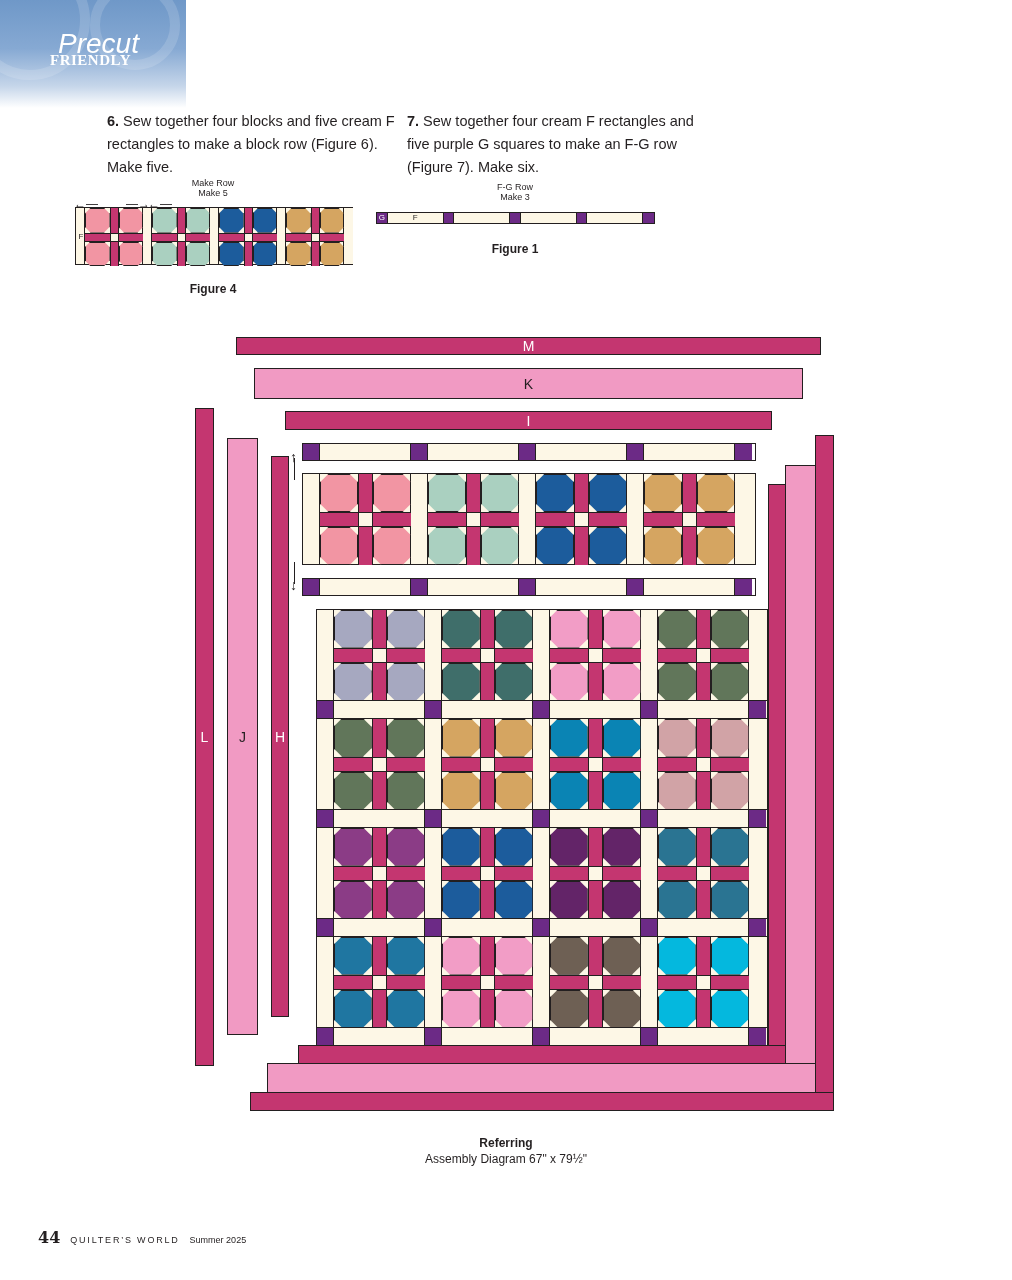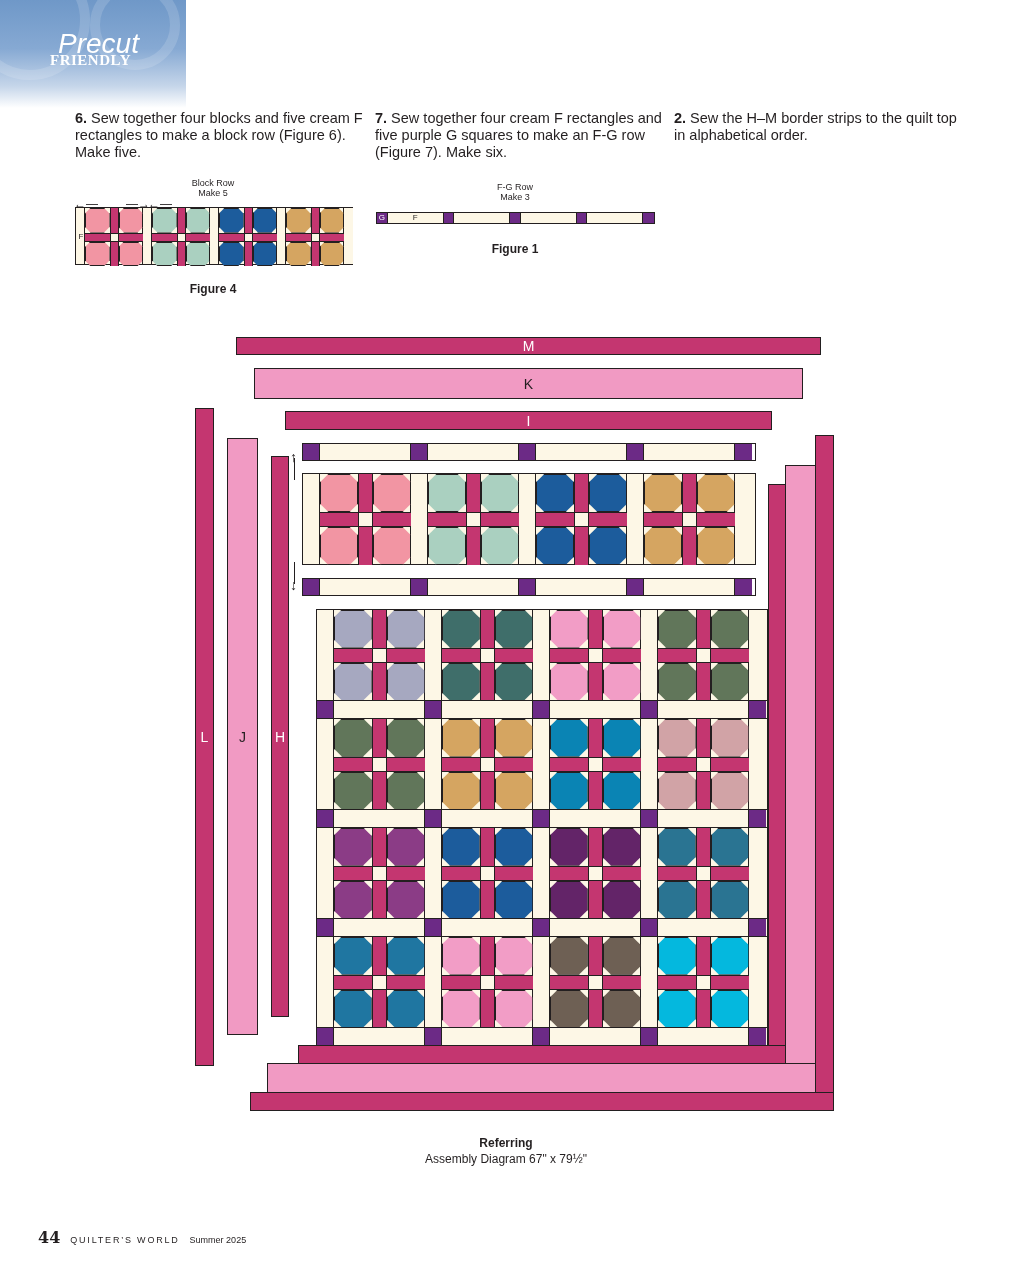--- a/index.html
+++ b/index.html
@@ -1,21 +1,21 @@
 <!DOCTYPE html>
 <html><head>
 <meta charset="utf-8">
 <style>
   * { box-sizing: border-box; margin: 0; padding: 0; }
   body { width: 1012px; height: 1280px; background: #ffffff; position: relative; overflow: hidden; font-family: "Liberation Sans", sans-serif; color: #231f20; }
   .header-badge { position: absolute; left: 0; top: 0; width: 186px; height: 108px; background: linear-gradient(180deg, #6f98c8 0%, #86a9d3 45%, #c6d6ea 80%, #ffffff 100%); overflow: hidden; }
   .header-badge .swirl { position: absolute; border: 10px solid rgba(255,255,255,0.15); border-radius: 50%; }
   .precut { position: absolute; left: 58px; top: 28px; color: #fff; font-family: Liberation Sans, sans-serif; font-style: italic; font-size: 28px; }
   .friendly { position: absolute; left: 50px; top: 52px; color: #fff; font-family: "Liberation Serif", serif; font-weight: bold; font-size: 15px; letter-spacing: 0.5px; }
-  .col { position: absolute; font-size: 14.5px; line-height: 17px; }
+  .col { position: absolute; font-size: 14.5px; line-height: 23px; margin-left: 32px; }
   .col b { font-weight: bold; }
   .section-heading { color: #e2437c; font-weight: bold; letter-spacing: 2px; font-size: 13.5px; }
   .qw { color: #e0202e; font-weight: bold; }
   .fig-caption { position: absolute; font-weight: bold; font-size: 12px; text-align: center; }
   .tiny-label { position: absolute; font-size: 9px; text-align: center; line-height: 10px; color: #231f20; }
   .strip { position: absolute; border: 1.5px solid #231f20; display: flex; align-items: center; justify-content: center; font-size: 14px; }
   .dark { background: #c43670; color: #fff; }
   .light { background: #f19ac3; color: #231f20; }
   .cream { background: #fdf7e6; }
   .purple { background: #6c2a86; }
@@ -43,21 +43,21 @@
   <div class="swirl" style="left:-30px;top:-40px;width:120px;height:120px;"></div>
   <div class="swirl" style="left:90px;top:-20px;width:90px;height:90px;"></div>
   <div class="precut">Precut</div>
   <div class="friendly">FRIENDLY</div>
 </div>
 
 <div class="col" style="left:75px;top:110px;width:290px;">
   <b>6.</b><span> Sew together four blocks and five cream F rectangles to make a block row (Figure 6). Make five.</span>
 </div>
 <div class="tiny-label" style="left:163px;top:178px;width:100px;">
-  <div>Block Row</div>
+  <div>Make Row</div>
   <div>Make 5</div>
 </div>
 <div class="arrow" style="left:74px;top:199px;">←—</div>
 <div class="arrow" style="left:126px;top:199px;">—→</div>
 <div class="arrow" style="left:148px;top:199px;">←—</div>
 <div id="fig6" class="block-row" style="left:75px;top:207px;width:278px;height:58px;">
     <div class="sash" style="width: 9px; height: 100%;"></div>
     <div class="block" style="width: 58px; height: 100%;">
       <div class="petal" style="background: rgb(242, 149, 163); width: 24.5px; height: 24.5px; left: 0px; top: 0px;"></div>
       <div class="petal" style="background: rgb(242, 149, 163); width: 24.5px; height: 24.5px; left: 33.5px; top: 0px;"></div>
@@ -124,21 +124,20 @@
   <div class="cream" style="width:56px;"></div>
   <div class="purple" style="width:11px;"></div>
   <div class="cream" style="width:56px;"></div>
   <div class="purple" style="width:11px;"></div>
   <div class="cream" style="width:56px;"></div>
   <div class="purple" style="width:11px;"></div>
 </div>
 <div class="fig-caption" style="left:465px;top:242px;width:100px;">Figure 1</div>
 
 <div class="col" style="left:674px;top:110px;width:290px;">
-  <div><b>2.</b><span> Sew the H–M border strips to the quilt top in alphabetical order.</span></div>
 </div>
 
 <div>
 
   <div class="strip dark" style="left:236px;top:337px;width:585px;height:18px;">M</div>
   <div class="strip light" style="left:254px;top:368px;width:549px;height:31px;">K</div>
   <div class="strip dark" style="left:285px;top:411px;width:487px;height:19px;">I</div>
 
   <div class="strip dark" style="left:195px;top:408px;width:19px;height:658px;">L</div>
   <div class="strip light" style="left:227px;top:438px;width:31px;height:597px;">J</div>

